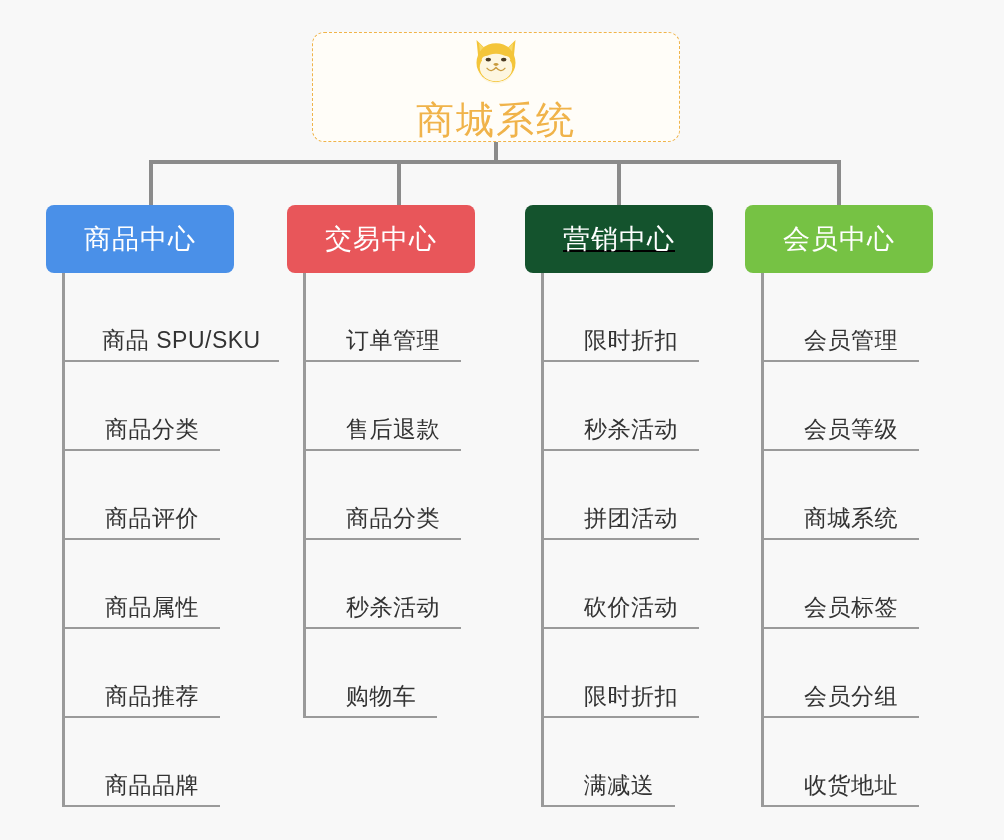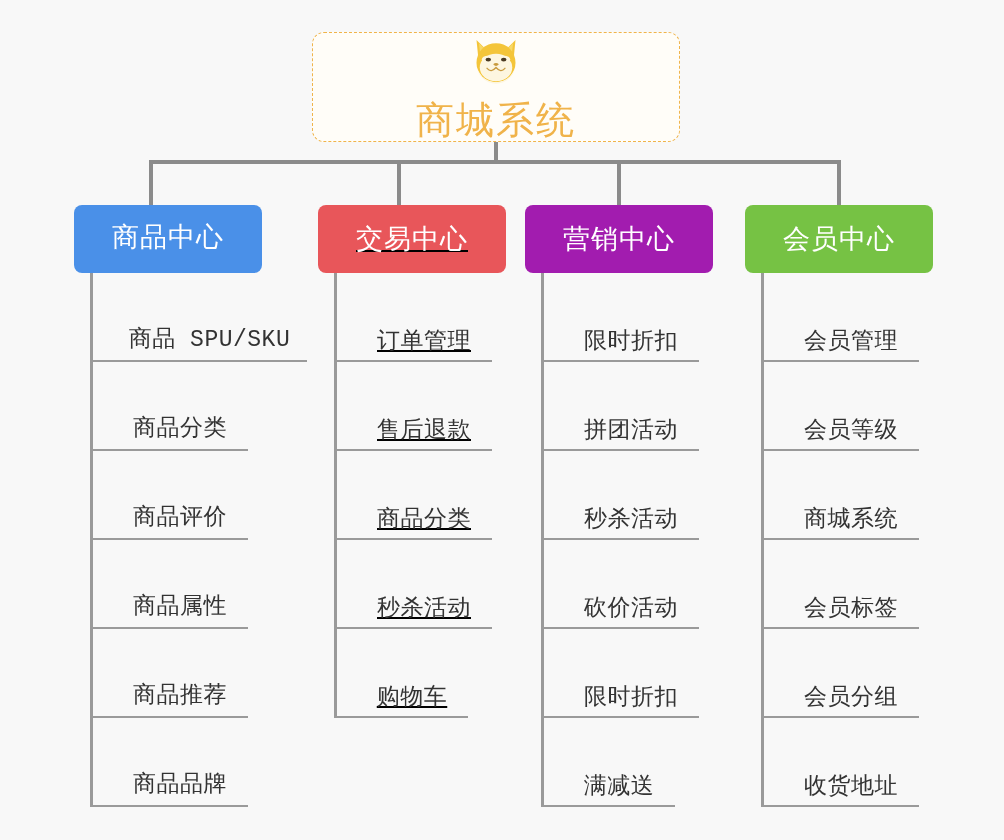--- a/index.html
+++ b/index.html
@@ -60,22 +60,22 @@
   }
   .conn-v { width: 4px; }
   .conn-h { height: 4px; }
 
   
   .column {
     position: absolute;
     top: 205px;
     width: 188px;
   }
-  .col-1 { left: 74px; font-family: Liberation Mono, monospace; }
-  .col-2 { left: 318px; text-decoration: underline; }
+  .col-1 { left: 46px; }
+  .col-2 { left: 287px; }
   .col-3 { left: 525px; }
   .col-4 { left: 745px; }
 
   .cat-box {
     width: 188px;
     height: 68px;
     border-radius: 8px;
     display: flex;
     align-items: center;
     justify-content: center;
@@ -207,32 +207,32 @@
       <div class="leaf-item">
           <span class="leaf-label">秒杀活动</span>
         </div>
       <div class="leaf-item">
           <span class="leaf-label">购物车</span>
         </div>
     </div>
   </div>
 
   <div class="column col-3">
-    <div class="cat-box" style="background:#a21caf;">
+    <div class="cat-box" style="background:#14532d;text-decoration:underline;">
       <span class="cat-label">营销中心</span>
     </div>
     <div class="leaf-list">
       <div class="leaf-item">
           <span class="leaf-label">限时折扣</span>
         </div>
       <div class="leaf-item">
+          <span class="leaf-label">秒杀活动</span>
+        </div>
+      <div class="leaf-item">
           <span class="leaf-label">拼团活动</span>
-        </div>
-      <div class="leaf-item">
-          <span class="leaf-label">秒杀活动</span>
         </div>
       <div class="leaf-item">
           <span class="leaf-label">砍价活动</span>
         </div>
       <div class="leaf-item">
           <span class="leaf-label">限时折扣</span>
         </div>
       <div class="leaf-item">
           <span class="leaf-label">满减送</span>
         </div>

